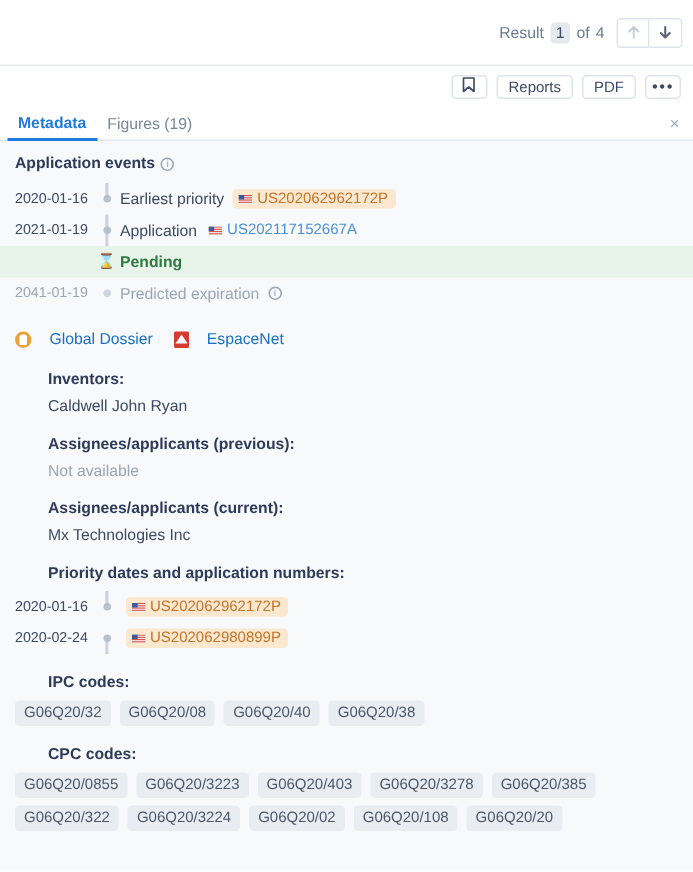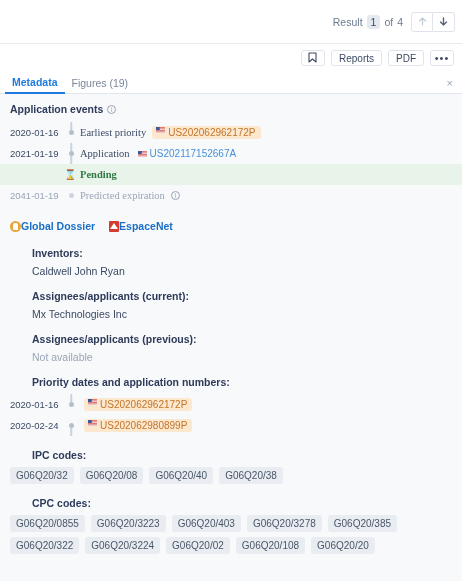--- a/index.html
+++ b/index.html
@@ -190,31 +190,31 @@
     position: relative;
     z-index: 2;
     color: #3e8e52;
     font-size: 10px;
     line-height: 1;
   }
   .ev-label {
     font-size: 10.5px;
     color: #3c4a63;
     margin-right: 6px;
-    font-family: Liberation Serif, serif;
   }
   .ev-label.muted { color: #9aa5b5; }
   .ev-label.green { color: #2f7a43; font-weight: bold; }
   .chip-doc {
     background: #fce7cf;
     color: #c2752a;
     border-radius: 3px;
     padding: 1px 5px 1px 4px;
     font-size: 10px;
     display: inline-flex;
+    align-items: center;
     gap: 3px;
     cursor: pointer;
   }
   .chip-plain {
     background: transparent;
     color: #4a90d9;
     padding: 1px 2px;
     font-size: 10px;
     display: inline-flex;
     align-items: center;
@@ -230,24 +230,24 @@
   
   .links {
     display: flex;
     gap: 14px;
     padding: 10px 10px 2px 10px;
     align-items: center;
   }
   .lnk {
     display: flex;
     align-items: center;
-    gap: 0;
+    gap: 12px;
     font-size: 10.5px;
     color: #1a6fc4;
-    font-weight: bold;
+    font-weight: normal;
     cursor: pointer;
   }
   .ico-gd {
     width: 11px; height: 11px;
     border-radius: 50%;
     background: #e8a33d;
     display: inline-flex;
     align-items: center;
     justify-content: center;
     flex: none;
@@ -443,27 +443,27 @@
       <span>EspaceNet</span>
     </div>
   </div>
 
   <div class="fld">
     <div class="fld-label">Inventors:</div>
     <div class="fld-value">Caldwell John Ryan</div>
   </div>
 
   <div class="fld">
+    <div class="fld-label">Assignees/applicants (previous):</div>
+    <div class="fld-value muted">Not available</div>
+  </div>
+
+  <div class="fld">
     <div class="fld-label">Assignees/applicants (current):</div>
     <div class="fld-value">Mx Technologies Inc</div>
-  </div>
-
-  <div class="fld">
-    <div class="fld-label">Assignees/applicants (previous):</div>
-    <div class="fld-value muted">Not available</div>
   </div>
 
   <div class="fld" style="margin-bottom:4px;">
     <div class="fld-label">Priority dates and application numbers:</div>
   </div>
 
   <div class="pri-row">
     <div class="ev-date">2020-01-16</div>
     <div class="ev-marker">
       <span class="ev-line bot-cap"></span>

